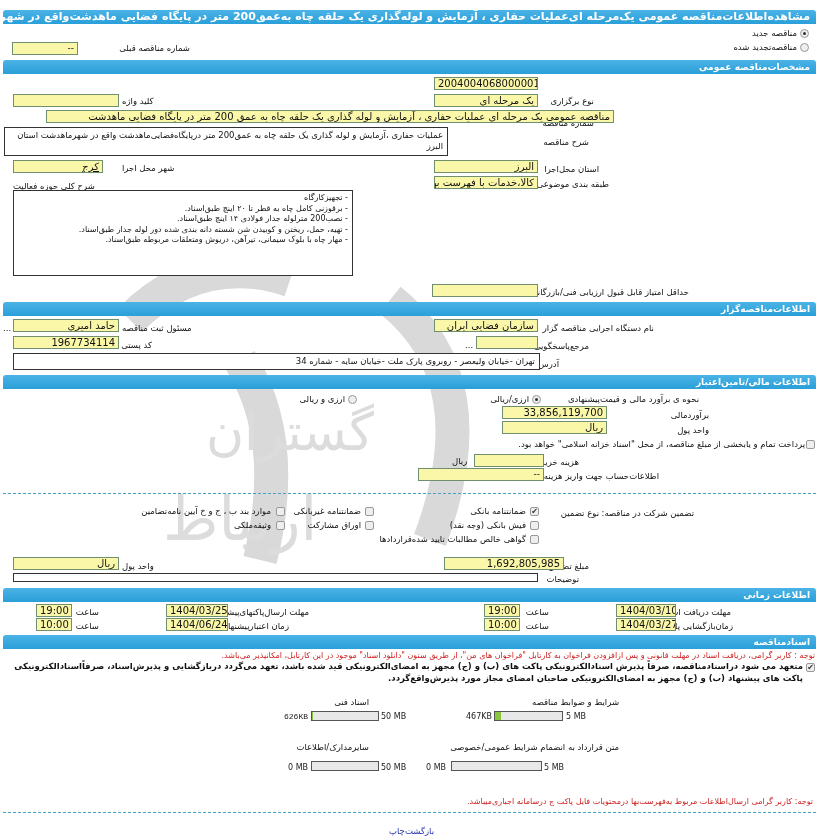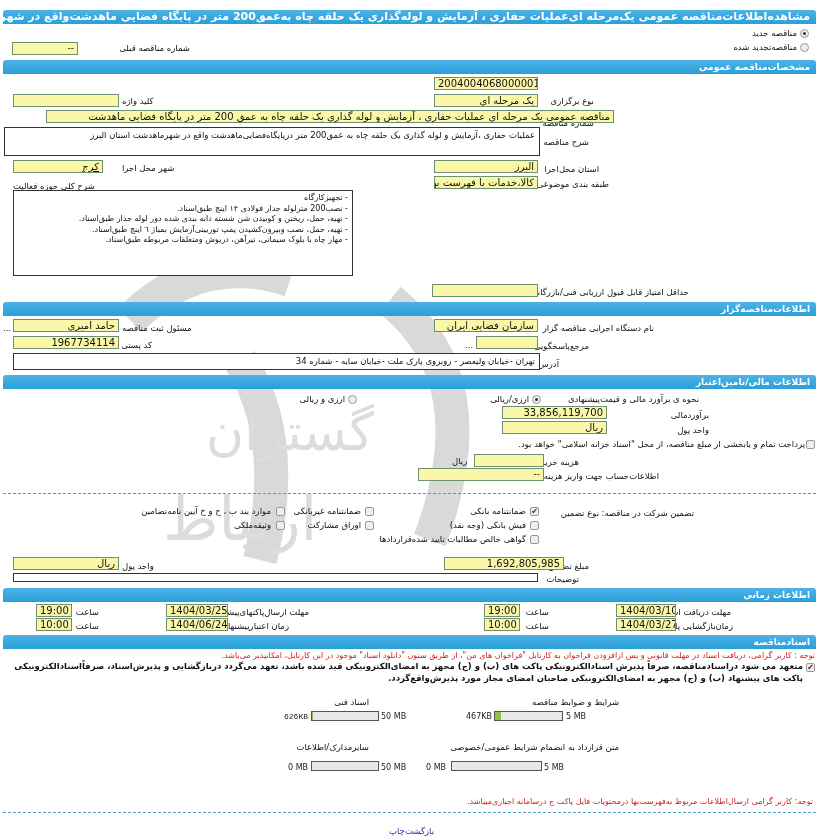--- a/index.html
+++ b/index.html
@@ -83,38 +83,38 @@
 <div class="lbl" style="right:225px;top:95px;">نوع برگزاری</div>
 <div class="field big" style="left:434px;top:94px;width:104px;">یک مرحله ای</div>
 
 <div class="lbl" style="left:122px;top:95px;">کلید واژه</div>
 <div class="field" style="left:13px;top:94px;width:106px;"></div>
 
 <div class="lbl" style="right:207px;top:111px;">عنوان/موضوع مناقصه</div>
 <div class="field big" style="left:46px;top:110px;width:568px;">مناقصه عمومی یک مرحله ای عملیات حفاری ، آزمایش و لوله گذاری یک حلقه چاه به عمق 200 متر در پایگاه فضایی ماهدشت</div>
 
 <div class="lbl" style="right:230px;top:136px;">شرح مناقصه</div>
-<div class="box" style="left:4px;top:127px;width:536px;height:29px;">عملیات حفاری ،آزمایش و لوله گذاری یک حلقه چاه به عمق200 متر درپایگاه‌فضایی‌ماهدشت واقع در شهرماهدشت استان البرز</div>
+<div class="box" style="left:4px;top:127px;width:444px;height:29px;">عملیات حفاری ،آزمایش و لوله گذاری یک حلقه چاه به عمق200 متر درپایگاه‌فضایی‌ماهدشت واقع در شهرماهدشت استان البرز</div>
 
 <div class="lbl" style="right:220px;top:163px;">استان محل‌اجرا</div>
 <div class="field big" style="left:434px;top:160px;width:104px;">البرز</div>
 
 <div class="lbl" style="left:122px;top:162px;">شهر محل اجرا</div>
 <div class="field big" style="left:13px;top:160px;width:90px;text-decoration:underline;">کرج</div>
 
 <div class="lbl" style="right:210px;top:178px;">طبقه بندی موضوعی</div>
 <div class="field big" style="left:434px;top:176px;width:104px;">کالا،خدمات با فهرست بها</div>
 
 <div class="lbl" style="left:13px;top:180px;">شرح کلی حوزه فعالیت</div>
 <div class="box" style="left:13px;top:190px;width:340px;height:86px;">
   <ul class="act">
     <li>- تجهیزکارگاه</li>
+    <li>- برقوزنی کامل چاه به قطر تا ۲۰ اینچ طبق‌اسناد.</li>
     <li>- نصب200 مترلوله جدار فولادی ۱۴ اینچ طبق‌اسناد.</li>
     <li>- تهیه، حمل، ریختن و کوبیدن شن شسته دانه بندی شده دور لوله جدار طبق‌اسناد.</li>
-    <li>- تهیه، حمل، نصب وبیرون‌کشیدن پمپ توربینی‌آزمایش بمباژ ٦ اینچ طبق‌اسناد.</li>
     <li>- مهار چاه با بلوک سیمانی، تیرآهن، دریوش ومتعلقات مربوطه طبق‌اسناد.</li>
   </ul>
 </div>
 
 <div class="lbl" style="right:130px;top:286px;">حداقل امتیاز قابل قبول ارزیابی فنی/بازرگانی</div>
 <div class="field" style="left:432px;top:284px;width:106px;"></div>
 
 <div class="bar" style="top:302px;">اطلاعات‌مناقصه‌گزار</div>
 
 <div class="lbl" style="right:165px;top:322px;">نام دستگاه اجرایی مناقصه گزار</div>

